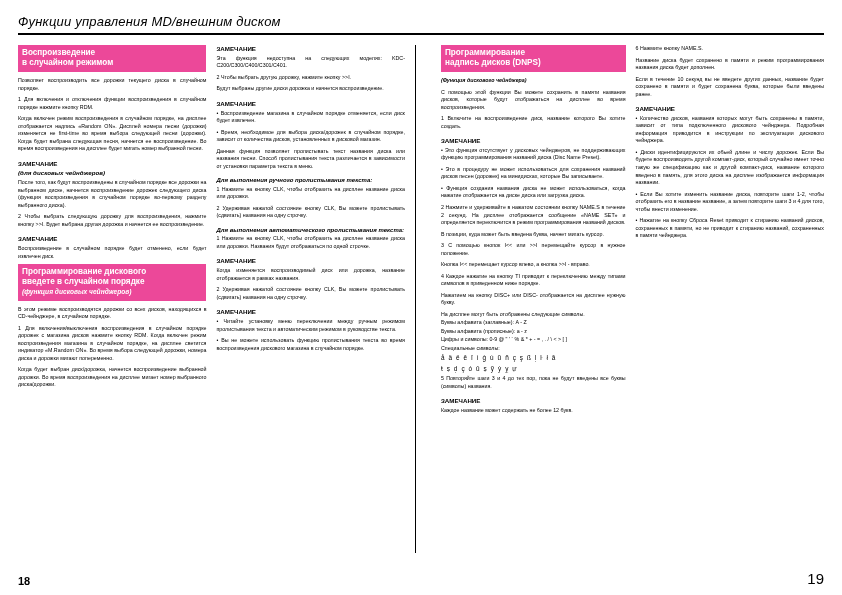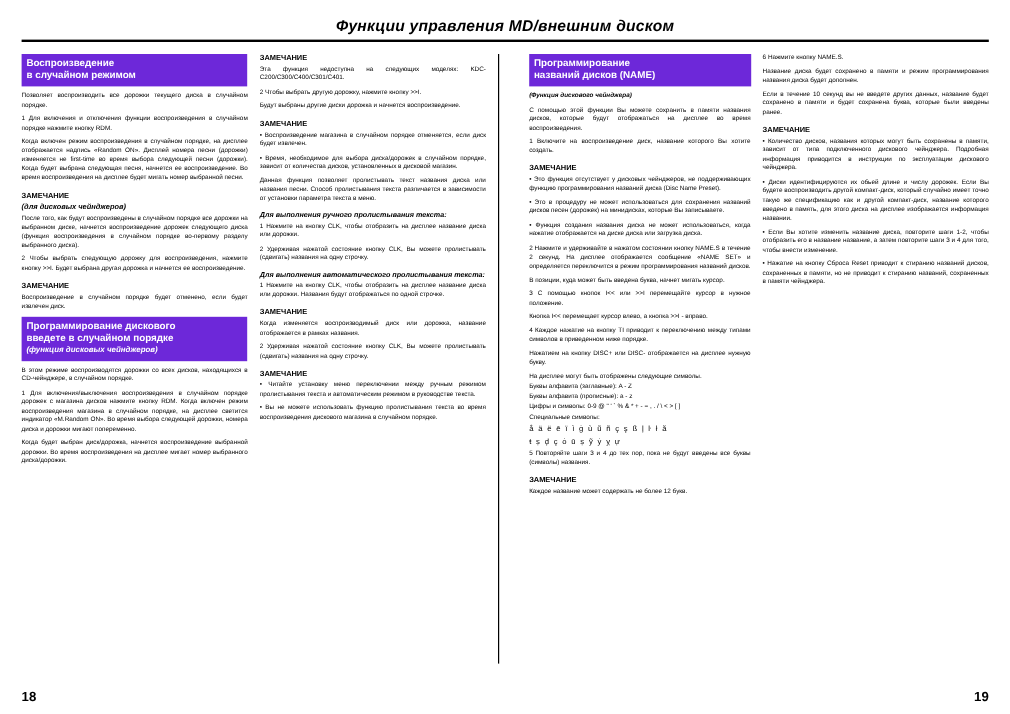--- a/index.html
+++ b/index.html
@@ -24,45 +24,44 @@
   }
   
   .header {
     position: relative;
     border-bottom: 2px solid #000;
     padding-bottom: 4px;
     margin-bottom: 10px;
   }
   .header-title {
     font-size: 13px;
-    font-weight: bold;
+    font-weight: normal;
     font-style: italic;
     letter-spacing: 0.2px;
-    text-align: center;
   }
   
   .columns {
     display: flex;
     gap: 10px;
     height: 508px;
   }
   .col {
     width: 194px;
     font-size: 5.3px;
     line-height: 1.42;
     text-align: justify;
   }
   .col.sep {
     border-left: 1px solid #000;
     padding-left: 25px;
     width: 190px;
   }
   
   .sec-head {
-    background: #6d28d9;
+    background: #ec4899;
     color: #fff;
     padding: 3px 4px 4px 4px;
     margin-bottom: 5px;
   }
   .sec-head .l1 {
     font-size: 8.2px;
     font-weight: bold;
     line-height: 1.22;
   }
   .sec-head .l2 {
@@ -129,22 +128,22 @@
     left: 0;
     bottom: 0;
     font-size: 11px;
     font-weight: bold;
     margin-top: 32px;
   }
   .page-num-right {
     position: absolute;
     right: 0;
     bottom: 0;
-    font-size: 11px;
-    font-weight: bold;
+    font-size: 15px;
+    font-weight: normal;
   }
 </style>
 </head>
 <body>
 
 <div class="page">
 
   <div class="header">
     <div class="header-title">Функции  управления  MD/внешним  диском</div>
   </div>
@@ -196,21 +195,21 @@
       <p class="para">Когда изменяется воспроизводимый диск или дорожка, название отображается в рамках названия.</p>
       <p class="para">2 Удерживая нажатой состояние кнопку CLK, Вы можете пролистывать (сдвигать) названия на одну строчку.</p>
       <div class="note-head">ЗАМЕЧАНИЕ</div>
       <p class="para">• Читайте установку меню переключении между ручным режимом пролистывания текста и автоматическим режимом в руководстве текста.</p>
       <p class="para">• Вы не можете использовать функцию пролистывания текста во время воспроизведения дискового магазина в случайном порядке.</p>
     </div>
 
     <div class="col sep">
       <div class="sec-head">
         <div class="l1">Программирование</div>
-        <div class="l2">названий  дисков  (NAME)</div>
+        <div class="l2">надпись  дисков  (DNPS)</div>
       </div>
       <p class="para" style="font-weight:bold;font-style:italic">(Функция  дискового  чейнджера)</p>
       <p class="para">С помощью этой функции Вы можете сохранить в памяти названия дисков, которые будут отображаться на дисплее во время воспроизведения.</p>
       <p class="para">1 Включите на воспроизведение диск, название которого Вы хотите создать.</p>
       <div class="note-head">ЗАМЕЧАНИЕ</div>
       <p class="para">• Это функция отсутствует у дисковых чейнджеров, не поддерживающих функцию программирования названий диска (Disc Name Preset).</p>
       <p class="para">• Это в процедуру не может использоваться для сохранения названий дисков песен (дорожек) на минидисках, которые Вы записываете.</p>
       <p class="para">• Функция создания названия диска не может использоваться, когда нажатие отображается на диске диска или загрузка диска.</p>
       <p class="para">2 Нажмите и удерживайте в нажатом состоянии кнопку NAME.S в течение 2 секунд. На дисплее отображается сообщение «NAME SET» и определяется переключится в режим программирования названий дисков.</p>
       <p class="para">В позиции, куда может быть введена буква, начнет мигать курсор.</p>

